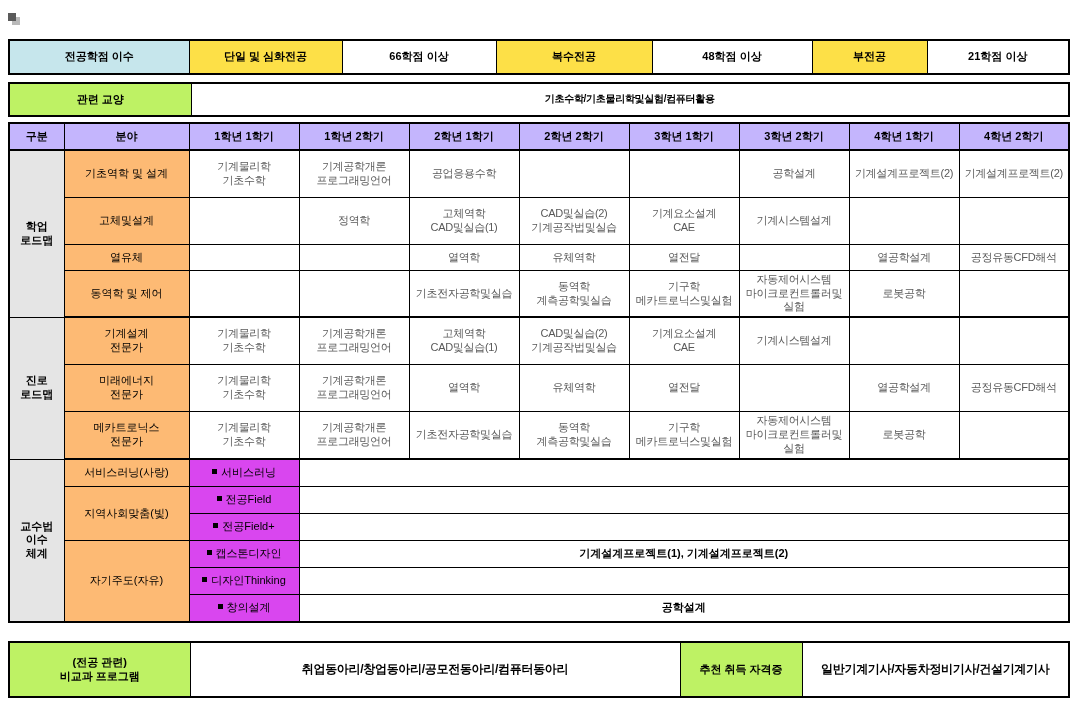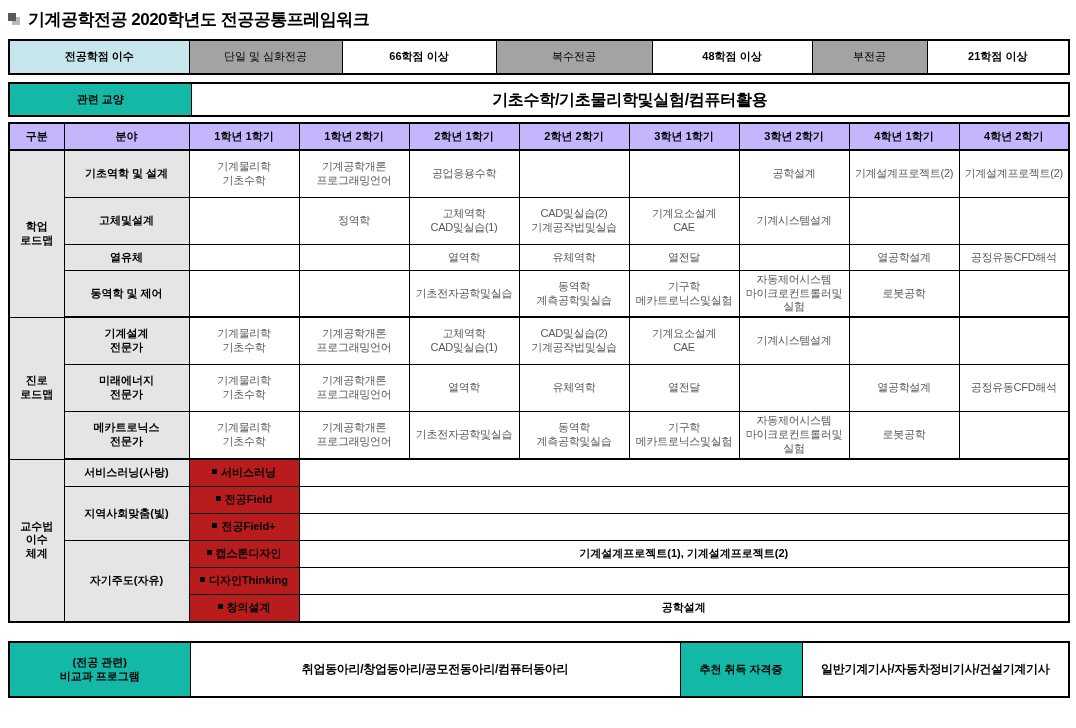--- a/index.html
+++ b/index.html
@@ -22,29 +22,29 @@
     border:1px solid #000;
     text-align:center;vertical-align:middle;
     font-size:11px;line-height:1.25;
     white-space:pre-line;
     padding:1px 2px;overflow:hidden;
     word-break:break-all;
   }.mt7{margin-top:7px}.mt5{margin-top:5px}.mt18{margin-top:18px}
 
   
   .lbl-cyan{background:#c6e6ec;font-weight:bold;font-size:13px;}
-  .cyan-light{background:#a3a3a3;font-weight:normal;font-size:13px;}
+  .cyan-light{background:#fde047;font-weight:bold;font-size:13px;}
   .goal-val{font-weight:bold;font-size:13px;letter-spacing:-0.3px;}
   .credit-val{font-weight:bold;font-size:13px;}
-  .lbl-green{background:#14b8a6;font-weight:bold;font-size:12px;}
+  .lbl-green{background:#bef264;font-weight:bold;font-size:12px;}
   .hdr{background:#c4b5fd;font-weight:bold;font-size:11px;}
   .grp{background:#e5e5e5;font-weight:bold;font-size:12px;}
-  .cat{background:#e5e5e5;font-weight:bold;font-size:11.5px;}
+  .cat{background:#fdba74;font-weight:normal;font-size:11.5px;}
   .course{color:#595959;font-size:10px;letter-spacing:-0.3px;}
-  .ped-item{background:#b91c1c;font-weight:bold;font-size:11px;text-align:left;padding-left:6px;}
+  .ped-item{background:#d946ef;font-weight:normal;font-size:11px;text-align:left;padding-left:6px;}
   .ped-content{font-weight:bold;font-size:11px;text-align:left;padding-left:8px;}
   .bullet{display:inline-block;width:5px;height:5px;background:#000;margin-right:4px;vertical-align:2px;}
 
   
   tr.h36 td{height:33px;} tr.h33 td{height:30px;}
   tr.h32 td{height:29px;}
   tr.h26 td{height:23px;}
   tr.h47 td{height:44px;}
   tr.h46 td{height:43px;}
   tr.h27 td{height:24px;}
@@ -56,21 +56,20 @@
   .bb2{border-bottom-width:2px;}
 </style>
 </head>
 <body>
 
 <div class="title-row">
   <span class="title-icon">
       <span class="sq-back"></span>
       <span class="sq-front"></span>
     </span>
-  <span class="title-text">기계공학전공 2020학년도 전공공통프레임워크</span>
 </div>
 
 <table class="tbl">
   <colgroup>
       <col style="width:180px">
       <col style="width:153px">
       <col style="width:154px">
       <col style="width:156px">
       <col style="width:160px">
       <col style="width:115px">
@@ -90,21 +89,21 @@
   </table>
 
 <table class="tbl mt7">
   <colgroup>
       <col style="width:182px">
       <col style="width:878px">
     </colgroup>
   <tbody>
       <tr class="h32">
     <td class="lbl-green">관련 교양</td>
-    <td class="goal-val" style="font-size:16px">기초수학/기초물리학및실험/컴퓨터활용</td>
+    <td class="goal-val" style="font-size:10px">기초수학/기초물리학및실험/컴퓨터활용</td>
   </tr>
 </tbody>
   </table>
 
 <table class="tbl mt5">
   <colgroup>
     <col style="width:55px">
       <col style="width:125px">
     <col style="width:110px">
       <col style="width:110px">

